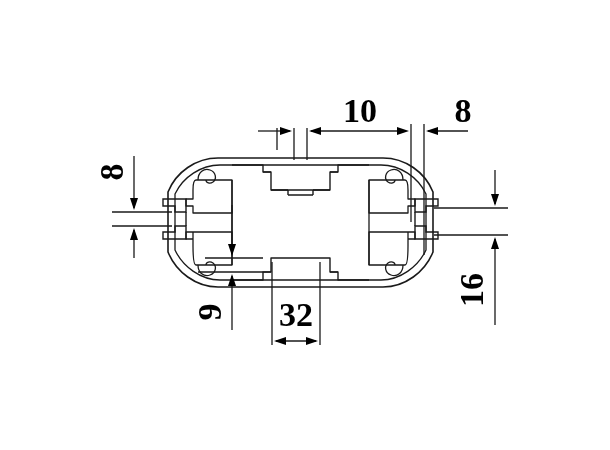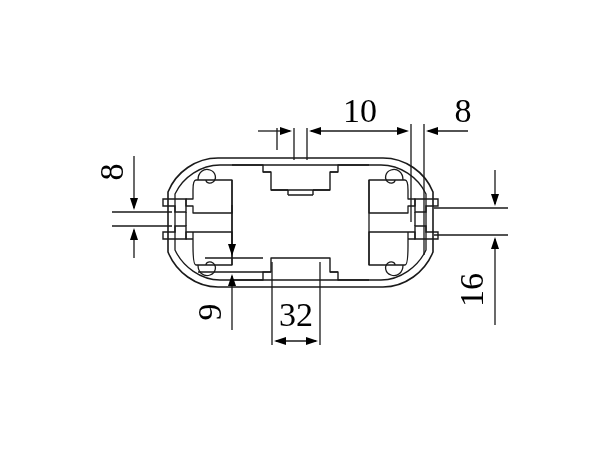--- a/index.html
+++ b/index.html
@@ -7,20 +7,21 @@
     padding: 0;
     background: #ffffff;
   }
   #stage {
     position: relative;
     width: 610px;
     height: 450px;
     background: #ffffff;
     overflow: hidden;
     font-family: "Liberation Serif", serif;
+    font-weight: bold;
   }
   #drawing-svg {
     position: absolute;
     left: 0;
     top: 0;
     width: 610px;
     height: 450px;
   }
   .dim-text {
     font-family: "Liberation Serif", serif;

